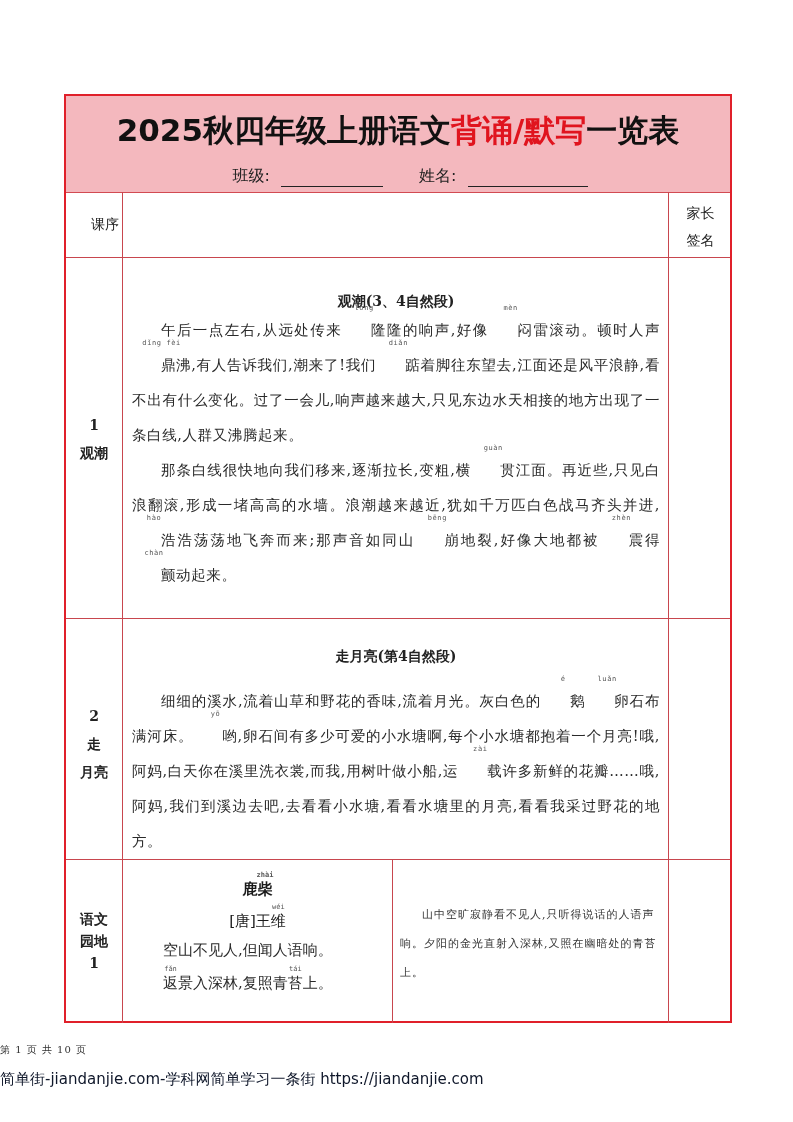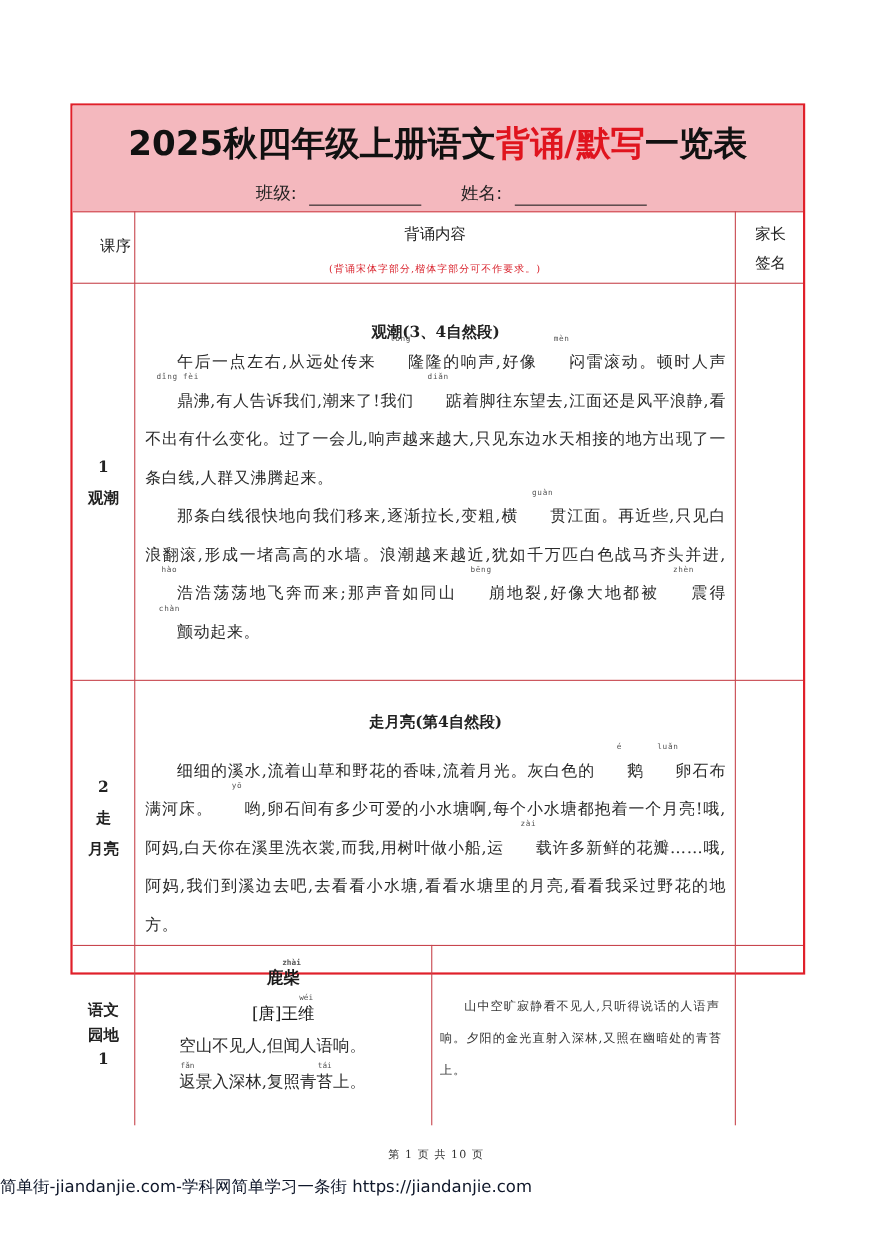--- a/index.html
+++ b/index.html
@@ -1,18 +1,18 @@
 <!DOCTYPE html>
 <html><head>
 <meta charset="utf-8">
 <style>
   html, body { margin:0; padding:0; }
   body { width:793px; height:1122px; background:#ffffff; position:relative; overflow:hidden;
          font-family:"DejaVu Serif","Liberation Serif",serif; color:#1a1a1a; }
-  .sheet { position:absolute; left:64px; top:94px; width:668px; height:792px;
+  .sheet { position:absolute; left:64px; top:94px; width:668px; height:929px;
            border:2px solid #e0202a; box-sizing:border-box; }
   .hdr { position:absolute; left:0; top:0; right:0; height:96px; background:#f4b8be;
          border-bottom:1px solid #d24a52; }
   .title { position:absolute; left:0; right:0; top:14px; text-align:center;
            font-family:"DejaVu Sans","Liberation Sans",sans-serif; font-weight:bold;
            font-size:31px; letter-spacing:0px; color:#111; white-space:nowrap; }
   .title .red { color:#e0141e; }
   .subline { position:absolute; left:0; right:0; top:70px; text-align:center;
              font-family:"DejaVu Sans","Liberation Sans",sans-serif; font-size:16px; color:#222;padding-left:24px; }
   .blank { display:inline-block; border-bottom:1px solid #222; vertical-align:bottom; height:16px; }
@@ -22,21 +22,21 @@
   .colhead { font-family:"DejaVu Sans","Liberation Sans",sans-serif; font-size:14px; color:#222; text-align:center; }
   .note { font-size:9px; color:#d9232d; text-align:center; letter-spacing:1px; }
   .idx { text-align:center; font-weight:bold; font-size:14px; line-height:22px; color:#222; }
   .sec-title { text-align:center; font-weight:bold; font-size:14px; color:#222; }
   .para { font-size:14.5px; line-height:35px; text-indent:2em; color:#2a2a2a; margin:0; letter-spacing:0.6px; text-align:justify; }
   .py { position:relative; display:inline-block; }
   .py .pin { position:absolute; left:50%; transform:translateX(-50%); top:-9px; font-size:7px;
              font-family:"DejaVu Sans Mono","Liberation Mono",monospace; color:#555; white-space:nowrap; line-height:8px; text-indent:0; }
   .poem { text-align:left; font-size:15px; color:#2a2a2a; }
   .trans { font-size:11px; line-height:29px; color:#333; text-indent:2em; margin:0; letter-spacing:1px; }
-  .footer-page { position:absolute; left:0; right:0; top:1043px; text-align:center; font-size:10px; color:#333; letter-spacing:1px; }
+  .footer-page { position:absolute; left:0; right:0; top:1043px; font-size:10px; color:#333; letter-spacing:1px; }
   .footer-site { position:absolute; left:0; right:0; top:1070px; text-align:left;
                  font-family:"DejaVu Sans","Liberation Sans",sans-serif; font-size:15px; color:#0f172a; }
 </style>
 </head>
 <body>
 
 <div class="sheet">
 
   <div class="hdr">
     <div class="title"><span>2025秋四年级上册语文</span><span class="red">背诵/默写</span><span>一览表</span></div>
@@ -50,24 +50,20 @@
   </div>
 
   <div class="vline" style="left:56px;top:96px;height:831px;"></div>
   <div class="vline" style="left:602px;top:96px;height:831px;"></div>
   <div class="hline" style="top:161px;"></div>
   <div class="hline" style="top:522px;"></div>
   <div class="hline" style="top:763px;"></div>
   <div class="vline" style="left:326px;top:763px;height:164px;"></div>
 
   <div class="cell colhead" style="left:11px;top:96px;width:56px;height:65px;line-height:65px;">课序</div>
-  <div class="cell" style="left:57px;top:96px;width:545px;height:65px;">
-    <div class="colhead" style="margin-top:12px;">背诵内容</div>
-    <div class="note" style="margin-top:16px;">(背诵宋体字部分,楷体字部分可不作要求。)</div>
-  </div>
   <div class="cell colhead" style="left:603px;top:96px;width:63px;height:65px;padding-top:8px;line-height:27px;">
     <div>家长</div>
     <div>签名</div>
   </div>
 
   <div class="cell idx" style="left:0;top:318px;width:56px;">
     <div>1</div>
     <div style="margin-top:6px;">观潮</div>
   </div>
   <div class="cell" style="left:66px;top:197px;width:528px;">

